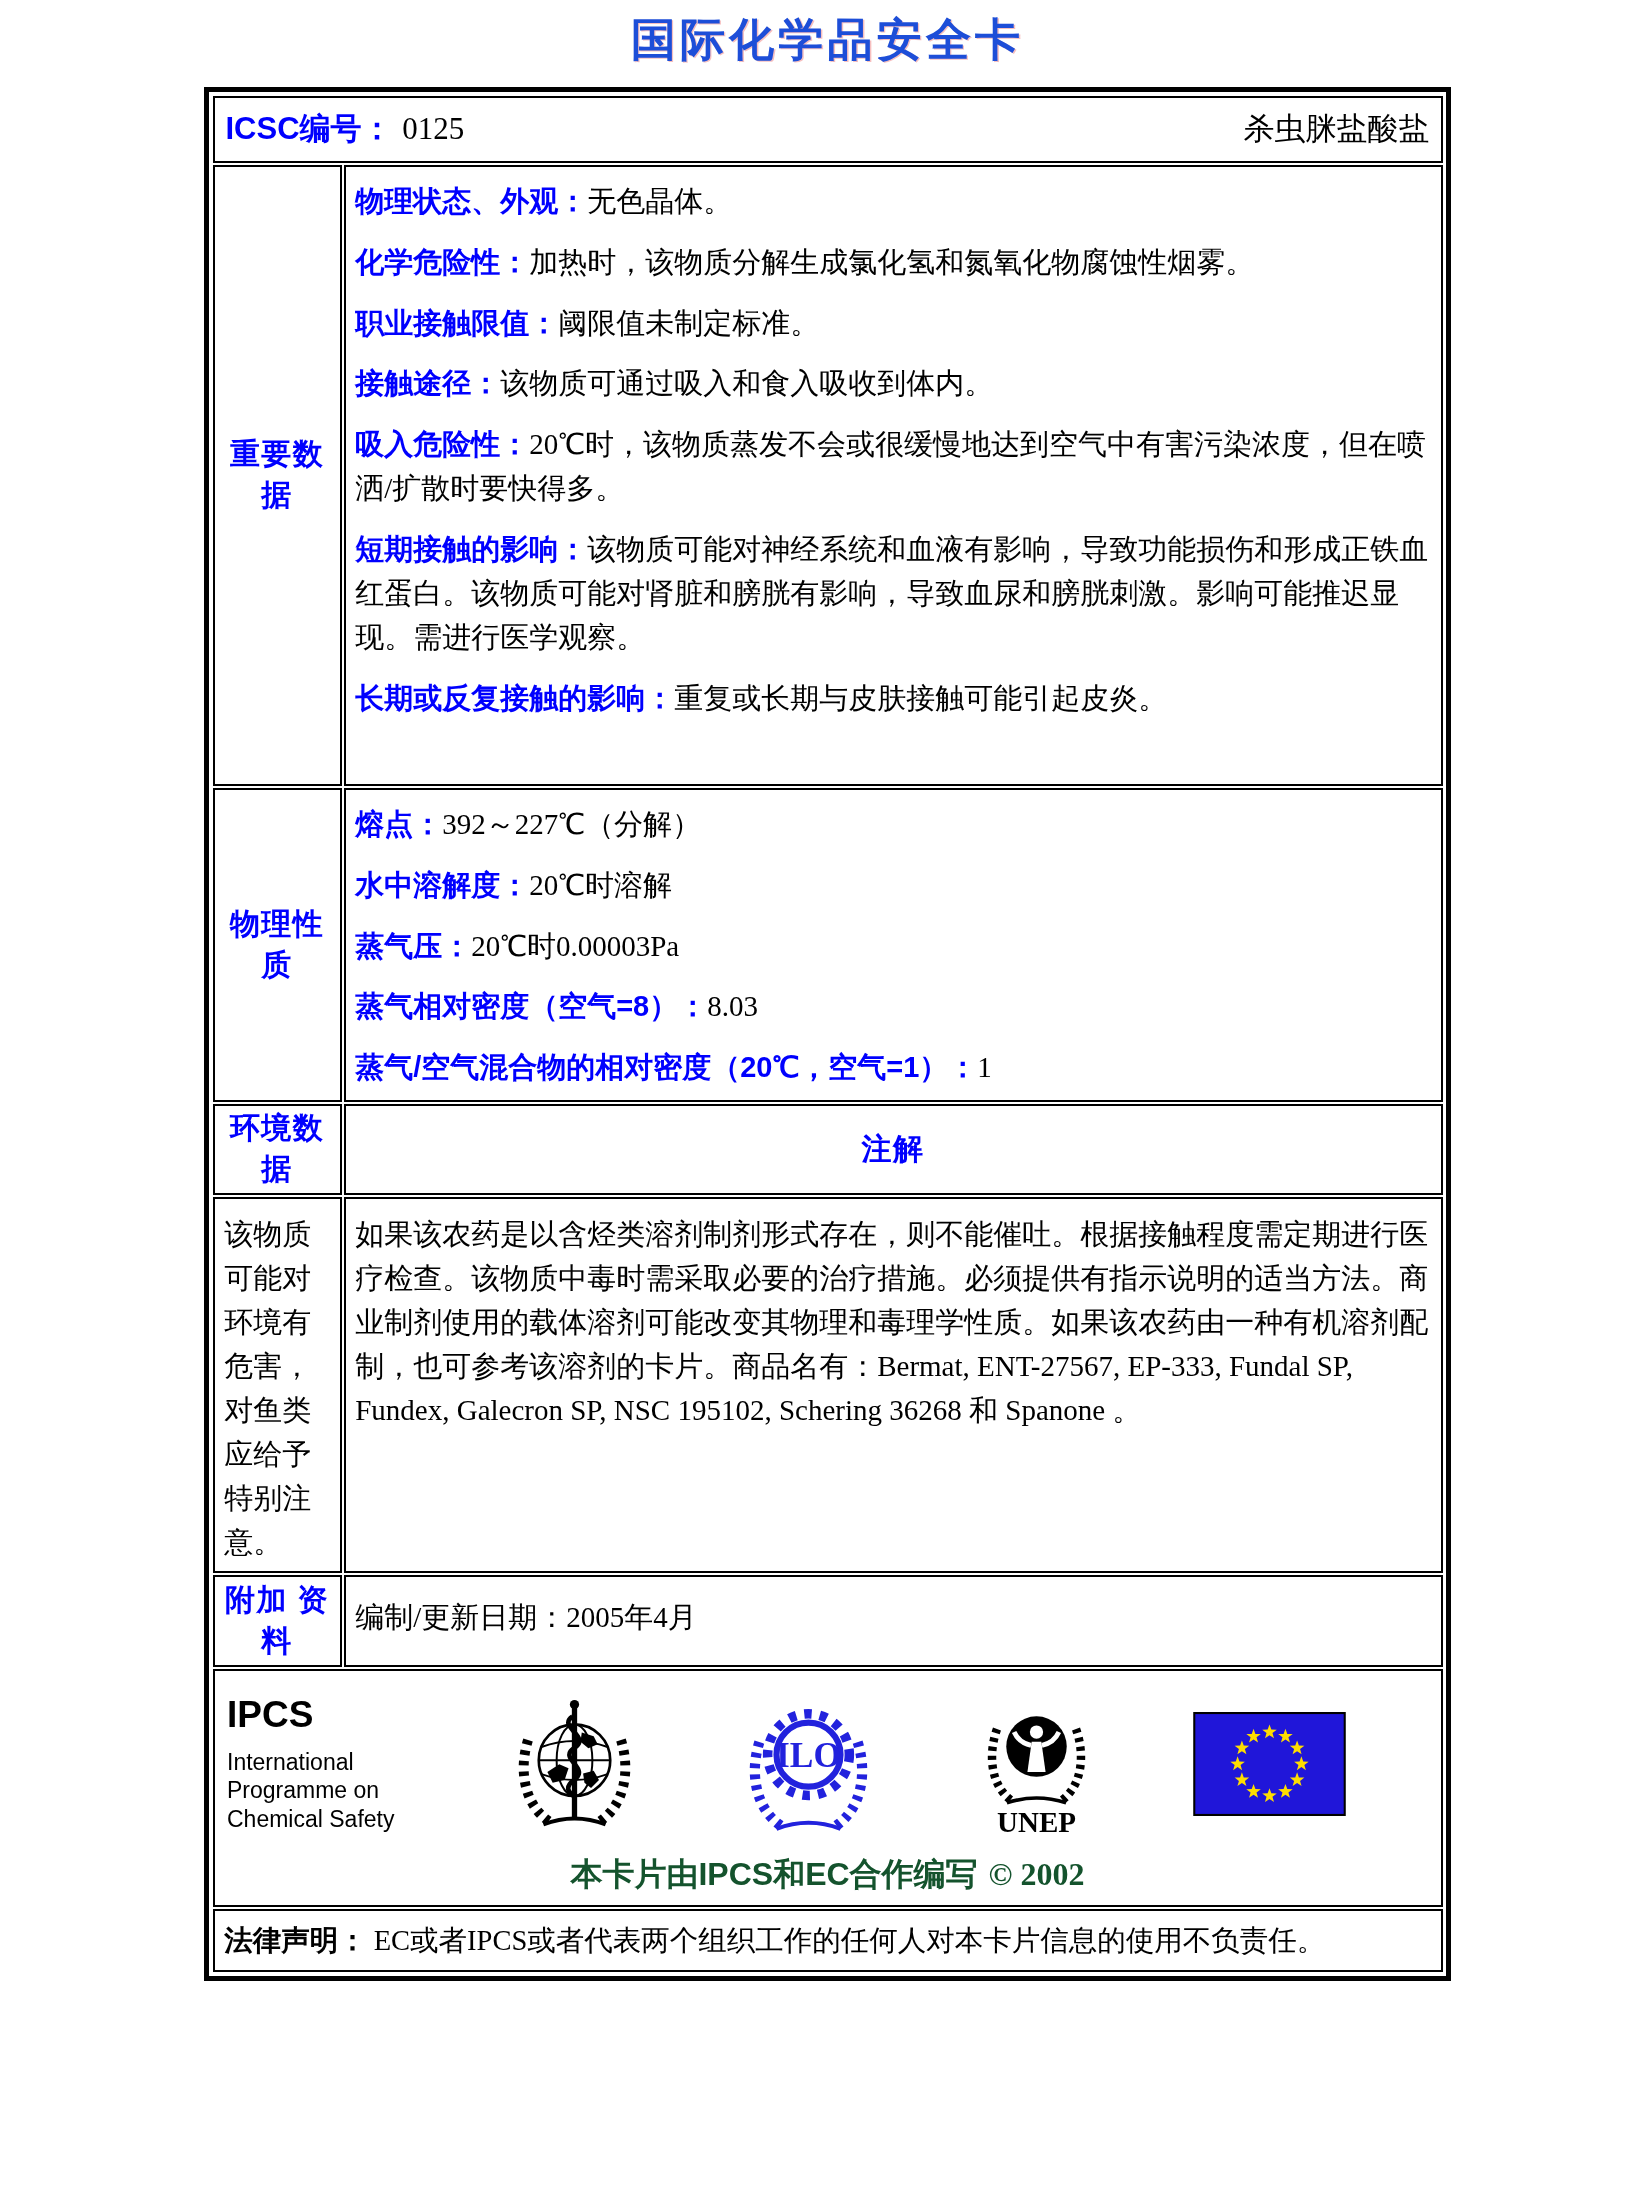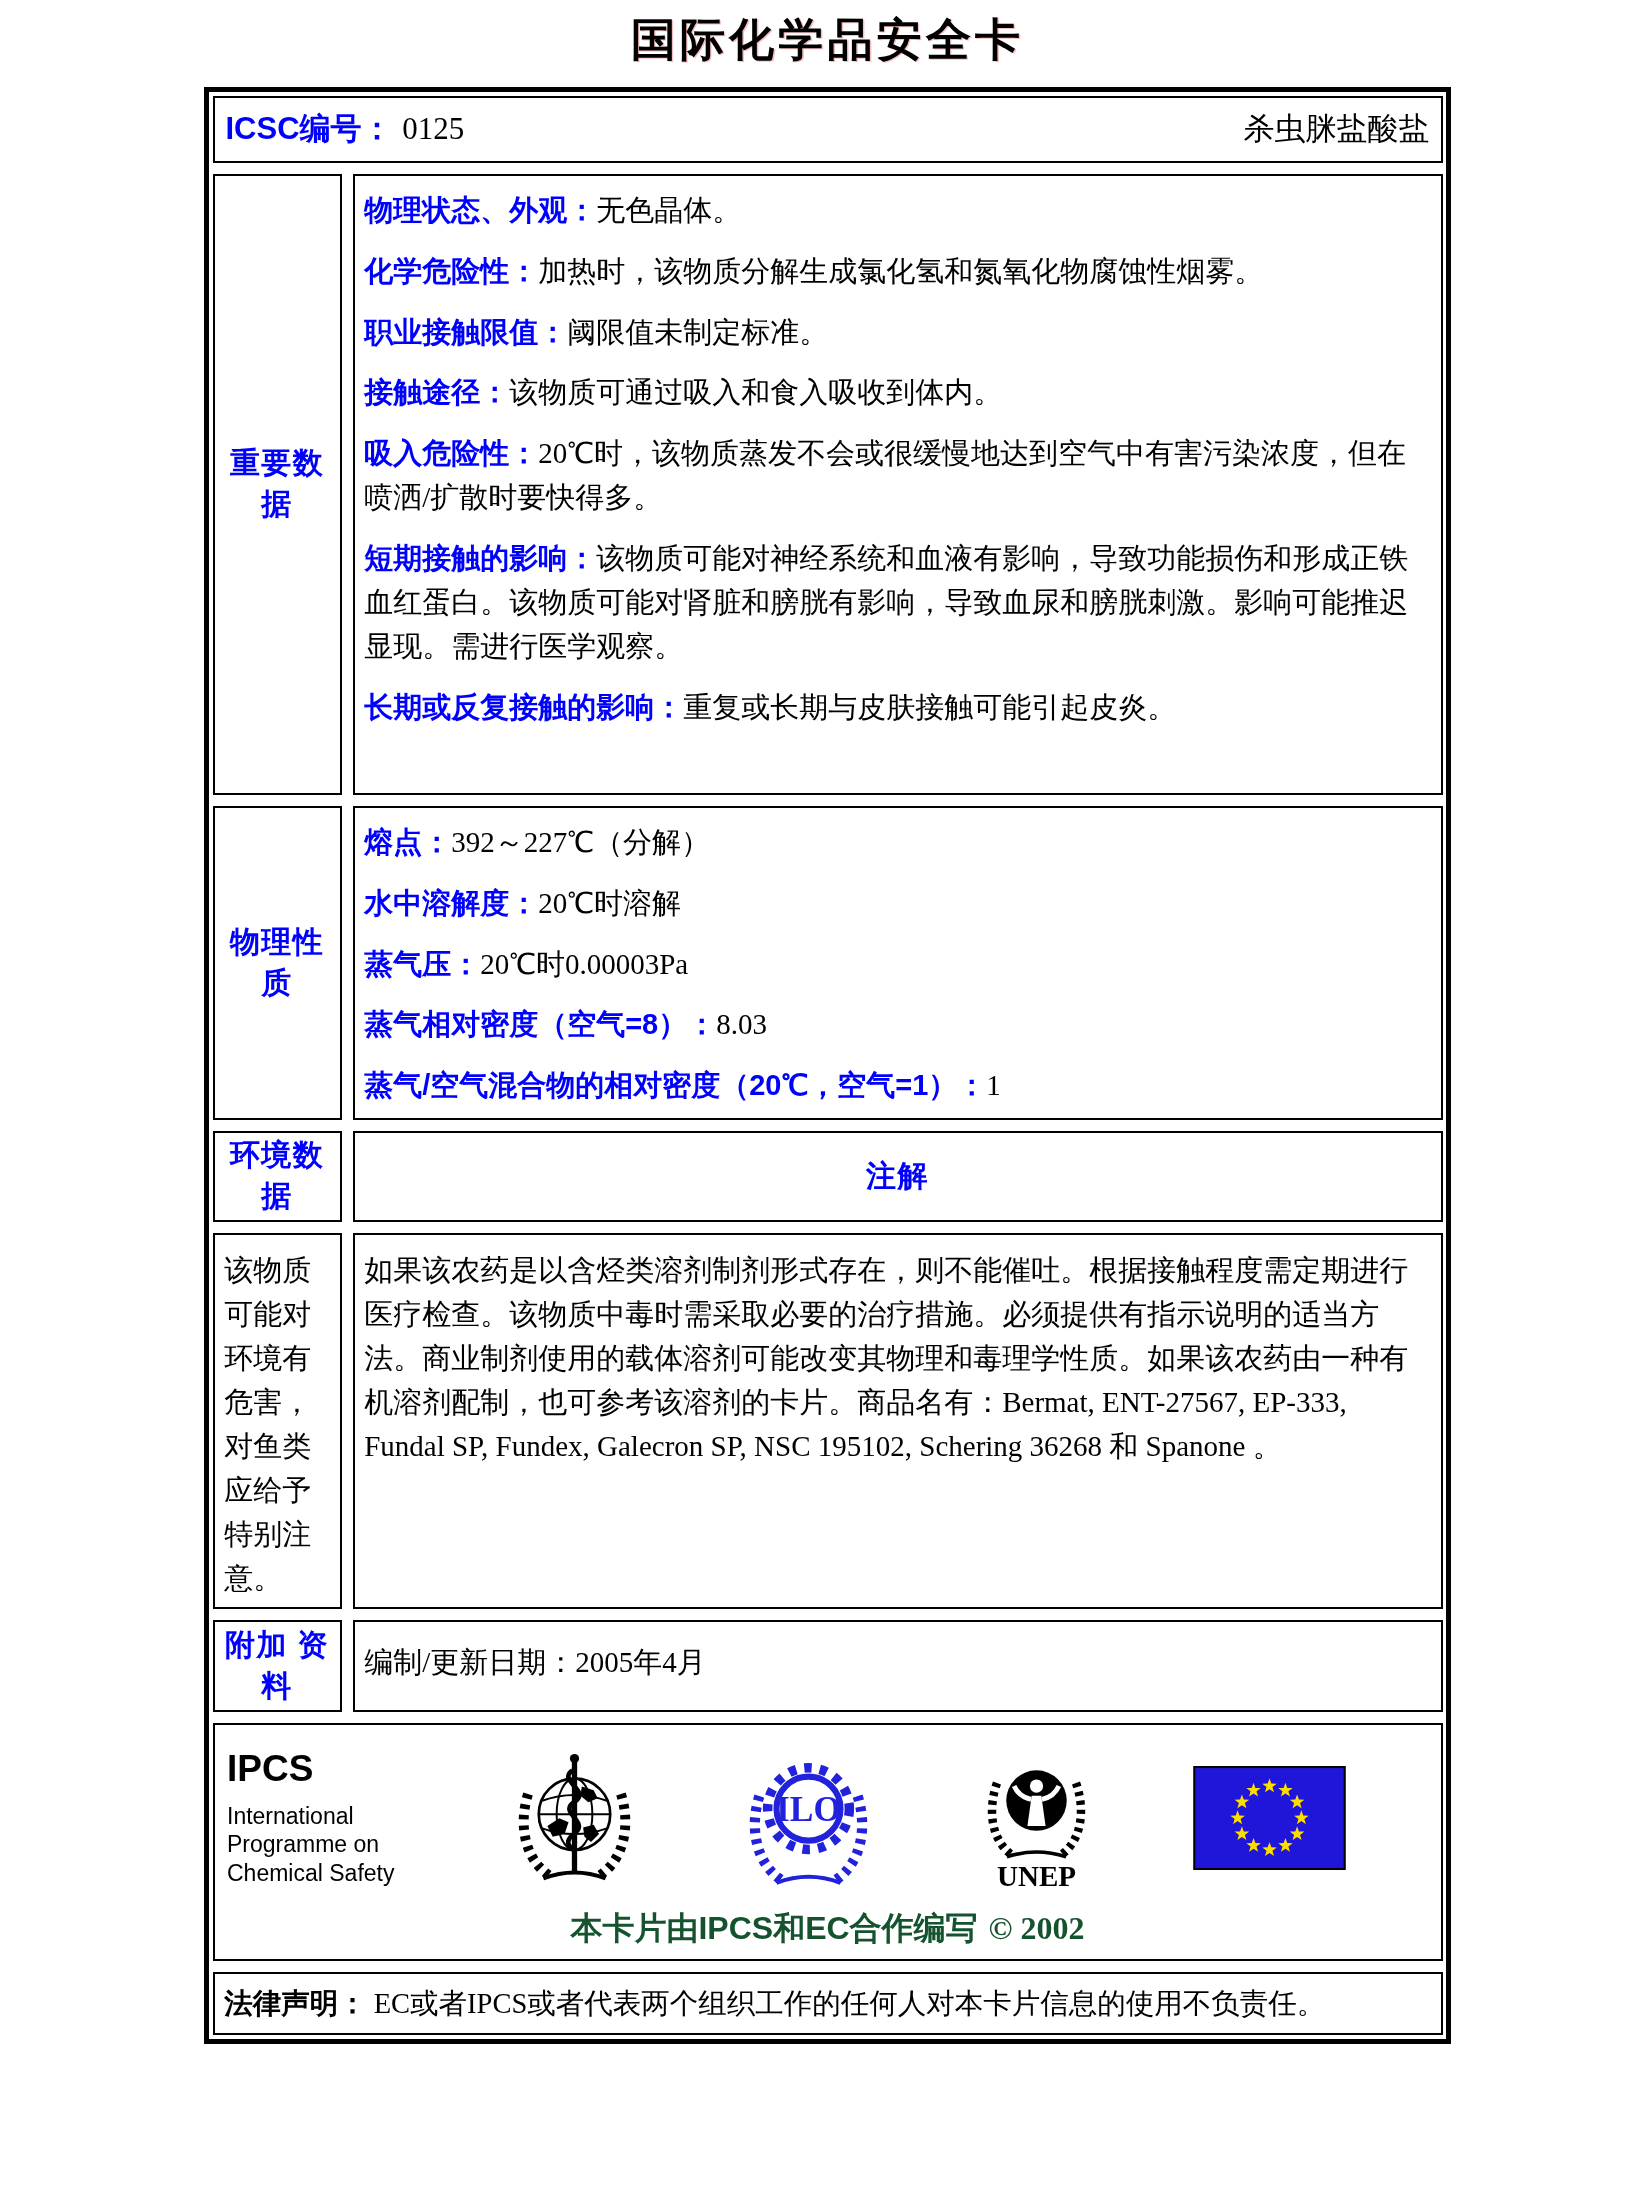--- a/index.html
+++ b/index.html
@@ -2,28 +2,28 @@
 <html style="font-size:11px"><head>
 <meta charset="utf-8">
 <style>
   html,body{margin:0;padding:0;}
   body{
     width:1647px;height:2205px;background:#ffffff;position:relative;
     font-family:"Liberation Serif",serif;color:#000;
   }
   .page-title{
     position:absolute;left:204px;top:9.7px;width:1247px;margin:0;
-    text-align:center;color:#000000;font-size:45px;font-weight:bold;
+    text-align:center;color:#1d4ed8;font-size:45px;font-weight:bold;
     letter-spacing:4.2px;font-family:"Liberation Sans",sans-serif;
     text-shadow:1.4px 1.4px 0 rgba(220,0,0,.25);
   }
   .card{
     position:absolute;left:204px;top:87px;width:1247px;box-sizing:border-box;
     border:5.6px solid #000;background:#fff;padding:3.5px;
-    display:grid;grid-template-columns:129px 1fr;gap:11px;
+    display:grid;grid-template-columns:129px 1fr;gap:2px;
   }
   .cell{border:2.1px solid #000;box-sizing:border-box;background:#fff;}
   .span{grid-column:1 / -1;}
   
   .header-row{
     min-height:67px;display:flex;align-items:center;justify-content:space-between;
     padding:0 11px;font-size:31px;
   }
   .blue{color:#0000fe;font-weight:bold;font-family:"Liberation Sans",sans-serif;}
   .hval{margin-left:9.7px;}

